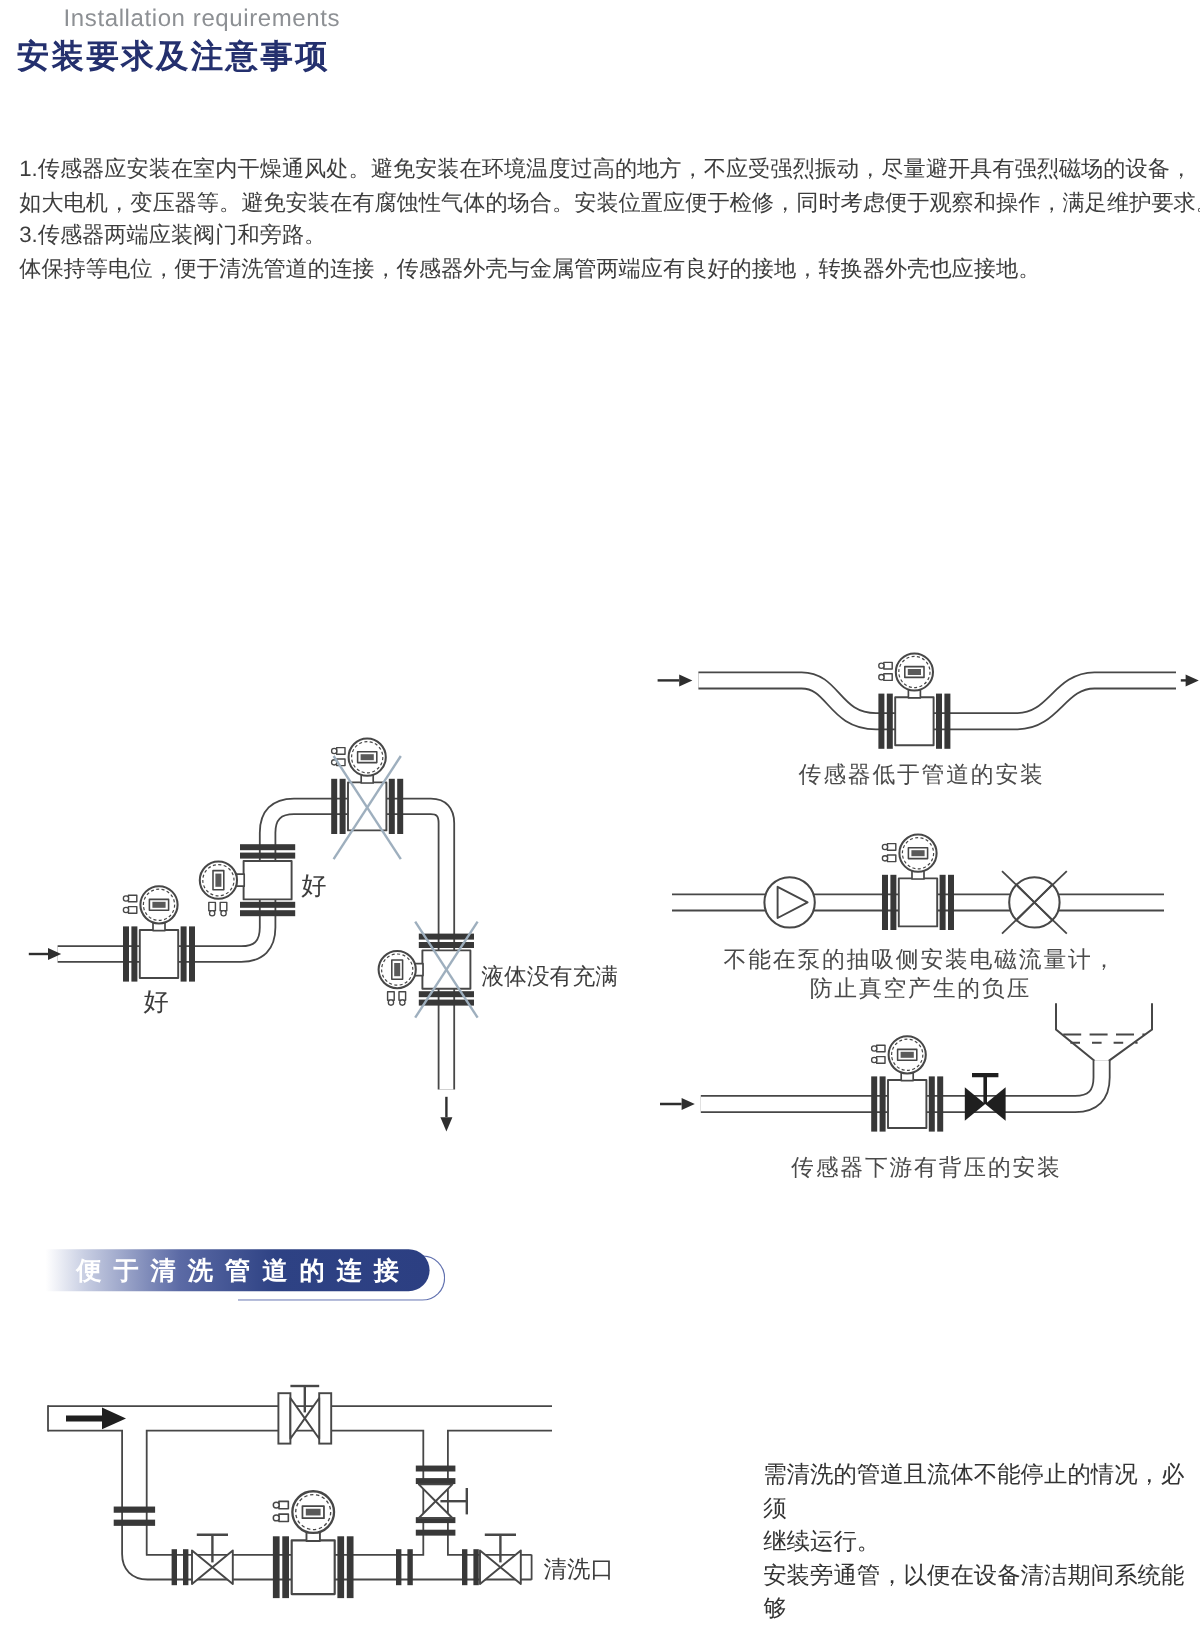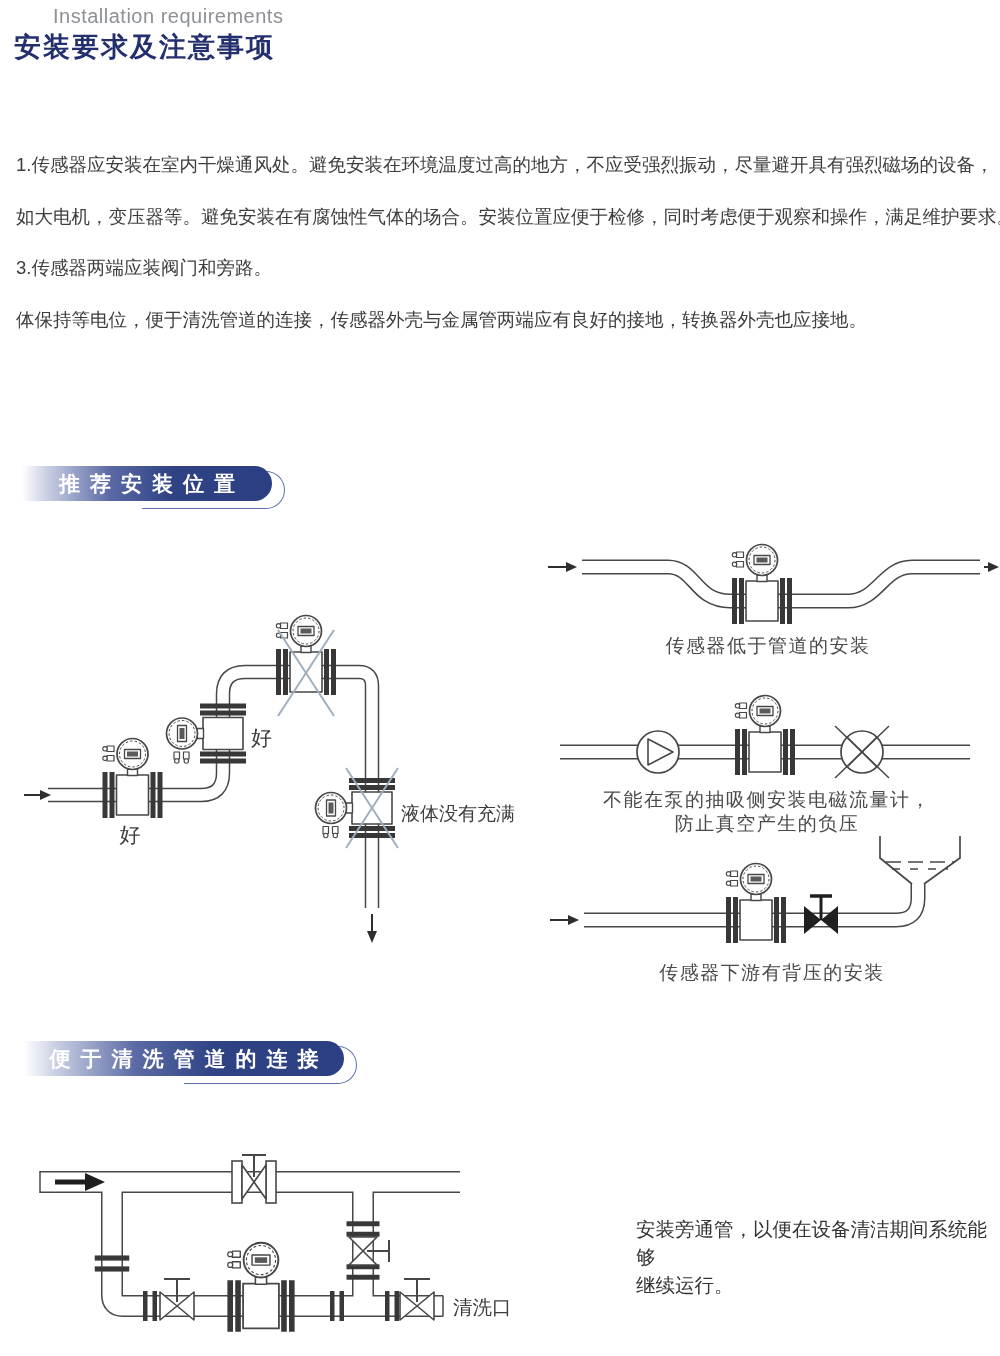--- a/index.html
+++ b/index.html
@@ -2,21 +2,21 @@
 <html><head>
 <meta charset="utf-8">
 <style>
   html,body{margin:0;padding:0;background:#fff;}
   .page{position:relative;width:1000px;height:1356px;background:#fff;overflow:hidden;
         font-family:"Liberation Sans","DejaVu Sans",sans-serif;color:#3d3d3d;}
   .abs{position:absolute;}
   .subtitle{left:15px;top:5px;font-size:20px;color:#8d9094;letter-spacing:.5px;margin-left:38px;}
   .title{left:14px;top:29px;font-size:27px;font-weight:bold;color:#24306e;letter-spacing:2px;}
   .notes{left:16px;top:127px;width:975px;font-size:18.5px;line-height:27.6px;color:#3d3d3d;}
-  .notes div{white-space:nowrap;margin-top:24px;}
+  .notes div{white-space:nowrap;}
   .banner{height:42px;}
   .banner-outline{position:absolute;border:1.6px solid #5f6fae;border-left:0;
                   border-radius:0 19px 19px 0;z-index:0;}
   .banner-fill{position:absolute;left:0;top:0;height:35px;border-radius:0 18px 18px 0;
       background:linear-gradient(90deg,#ffffff 0%,#c9cfe3 10%,#5b6aa5 35%,#2e4284 60%,#2c3f82 100%);
       display:flex;align-items:center;justify-content:center;z-index:1;}
   .banner-fill span{color:#fff;font-size:21px;font-weight:bold;letter-spacing:10px;padding-left:10px;}
   .bypass-note{left:636px;top:1215px;width:360px;font-size:19.5px;line-height:28px;color:#333;}
   svg text{font-family:"Liberation Sans","DejaVu Sans",sans-serif;fill:#3d3d3d;}
   .cap{font-size:19px;letter-spacing:1.5px;fill:#4a4a4a;}
@@ -66,26 +66,20 @@
   <div class="abs subtitle">Installation requirements</div>
   <div class="abs title">安装要求及注意事项</div>
 
   <div class="abs notes">
     <div>1.传感器应安装在室内干燥通风处。避免安装在环境温度过高的地方，不应受强烈振动，尽量避开具有强烈磁场的设备，</div>
     <div>如大电机，变压器等。避免安装在有腐蚀性气体的场合。安装位置应便于检修，同时考虑便于观察和操作，满足维护要求。</div>
     <div>3.传感器两端应装阀门和旁路。</div>
     <div>体保持等电位，便于清洗管道的连接，传感器外壳与金属管两端应有良好的接地，转换器外壳也应接地。</div>
   </div>
 
-  <div class="abs banner" style="left:22px;top:466px;width:280px;">
-    <div class="banner-outline" style="left:120px;top:5px;width:142px;height:36px;"></div>
-    <div class="banner-fill" style="width:250px;">
-      <span>推荐安装位置</span>
-    </div>
-  </div>
 
   <svg class="abs" style="left:20px;top:590px;" width="500" height="360" viewBox="0 0 500 360">
     <path d="M28,205 H181 Q203,205 203,183 V104 Q203,82 225,82 H339 Q352,82 352,96 V318" fill="none" stroke="#474747" stroke-width="14.5"></path>
     <path d="M28,205 H181 Q203,205 203,183 V104 Q203,82 225,82 H339 Q352,82 352,96 V318" fill="none" stroke="#ffffff" stroke-width="11.5"></path>
     <line x1="4" y1="205" x2="20" y2="205" stroke="#2e2e2e" stroke-width="2"></line>
     <polygon points="20,200 20,210 31,205" fill="#2e2e2e"></polygon>
     <use href="#flowmeter" transform="translate(112.5,205)"></use>
     <use href="#flowmeter" transform="translate(203,143.5) rotate(-90)"></use>
     <use href="#flowmeter" transform="translate(286,82)"></use>
     <use href="#flowmeter" transform="translate(352,218) rotate(-90)"></use>
@@ -141,21 +135,21 @@
     <use href="#valveSolid" transform="translate(281,88)"></use>
     <g stroke="#474747" stroke-width="1.7" fill="none">
       <polyline points="340,4 340,26 372,52"></polyline>
       <polyline points="420,4 420,26 384,52"></polyline>
       <line x1="346" y1="30" x2="414" y2="30" stroke-dasharray="15 7"></line>
       <line x1="352" y1="37" x2="408" y2="37" stroke-dasharray="8 10"></line>
     </g>
     <text x="232" y="147" text-anchor="middle" class="cap">传感器下游有背压的安装</text>
   </svg>
 
-  <div class="abs banner" style="left:24px;top:1041px;width:350px;font-family:Liberation Mono, monospace;">
+  <div class="abs banner" style="left:38px;top:1041px;width:350px;font-family:Liberation Mono, monospace;">
     <div class="banner-outline" style="left:160px;top:5px;width:172px;height:36px;"></div>
     <div class="banner-fill" style="width:320px;">
       <span>便于清洗管道的连接</span>
     </div>
   </div>
 
   <svg class="abs" style="left:15px;top:1125px;" width="600" height="230" viewBox="0 0 600 230">
     <g stroke="#474747" stroke-width="22" fill="none">
       <line x1="25" y1="57" x2="445" y2="57"></line>
       <path d="M97,57 V170 Q97,181 108,181 H428"></path>
@@ -191,17 +185,18 @@
       <polygon points="334,140 362,140 348,126" fill="#fff" stroke="#474747" stroke-width="1.6" stroke-linejoin="round"></polygon>
       <line x1="352" y1="126" x2="374" y2="126" stroke="#474747" stroke-width="2"></line>
       <line x1="374" y1="115" x2="374" y2="137" stroke="#474747" stroke-width="2"></line>
     </g>
     <use href="#jointV" transform="translate(377,181)"></use>
     <use href="#valveT" transform="translate(402,181)"></use>
     <text x="438" y="189" font-size="19.5" fill="#333">清洗口</text>
   </svg>
 
   <div class="abs bypass-note">
+    <div>需清洗的管道且流体不能停止的情况，必须</div>
+    <div>继续运行。</div>
     <div>安装旁通管，以便在设备清洁期间系统能够</div>
-    <div>继续运行。</div>
   </div>
 
 </div>
 
 </body></html>

